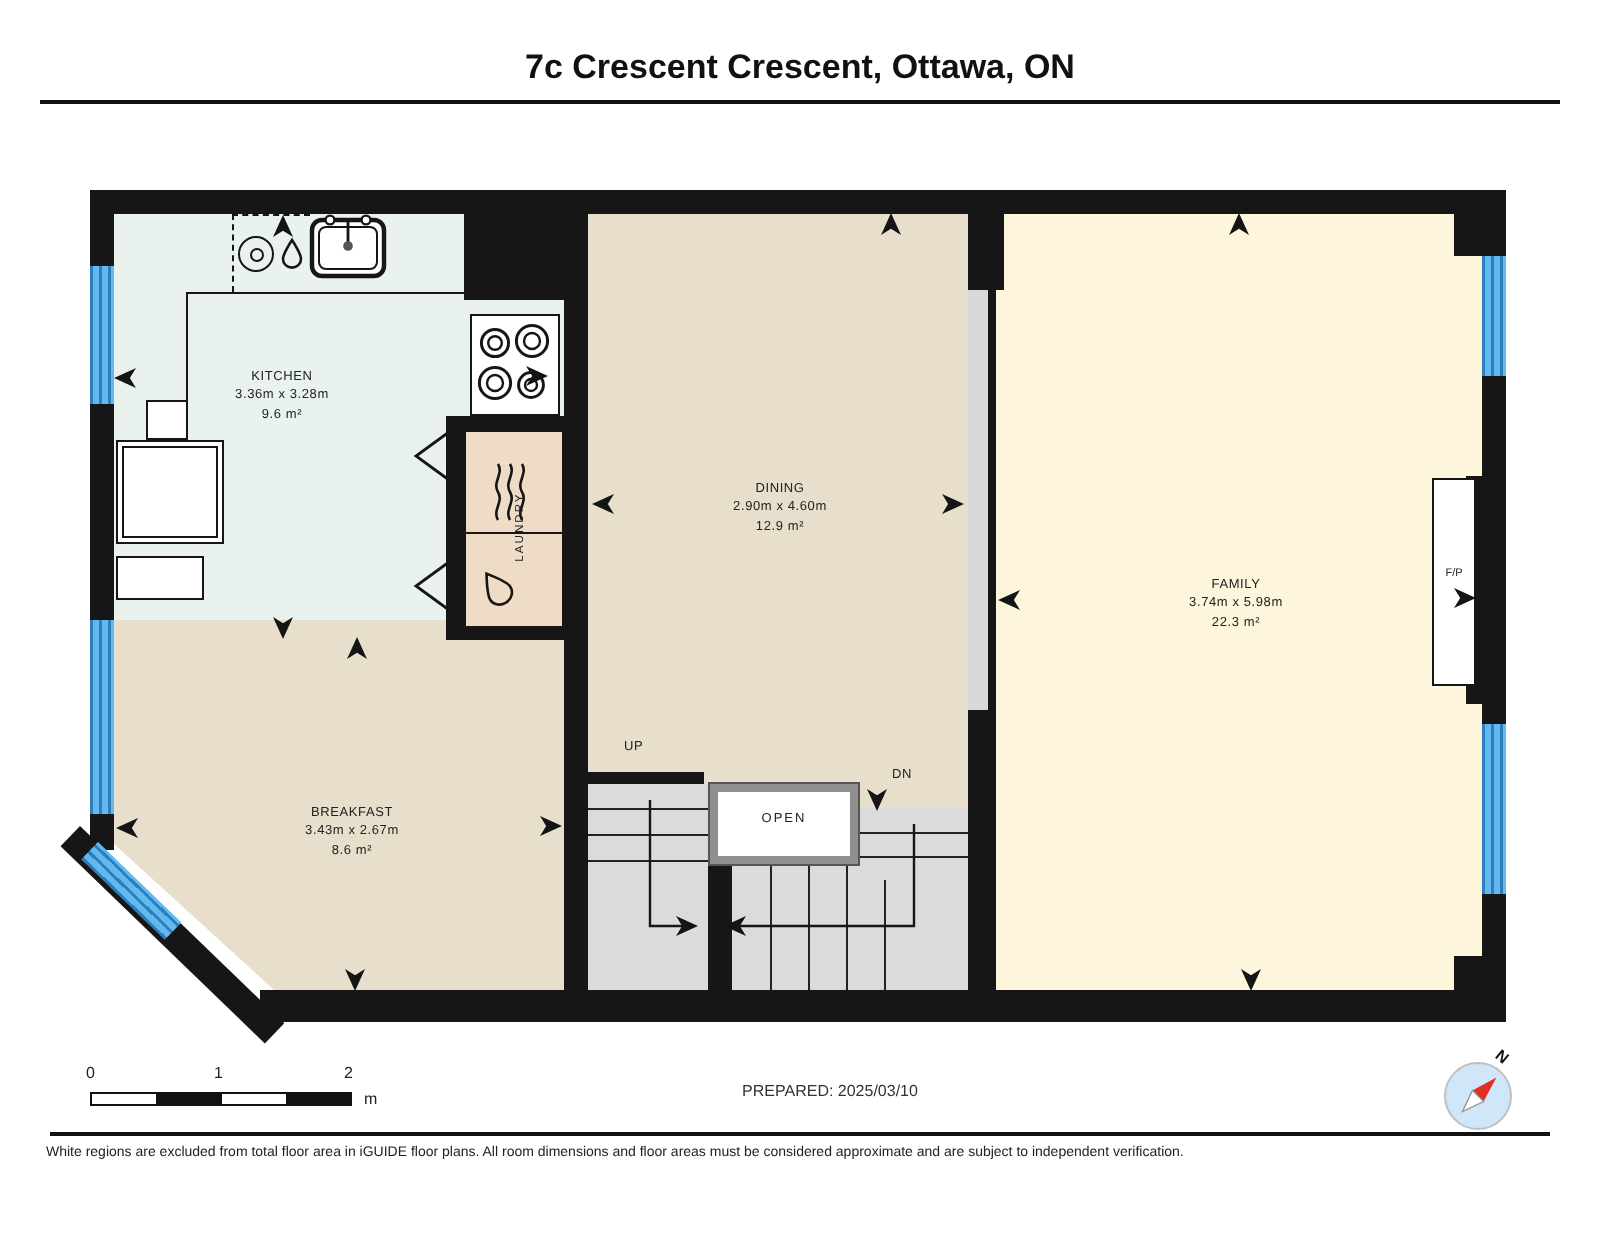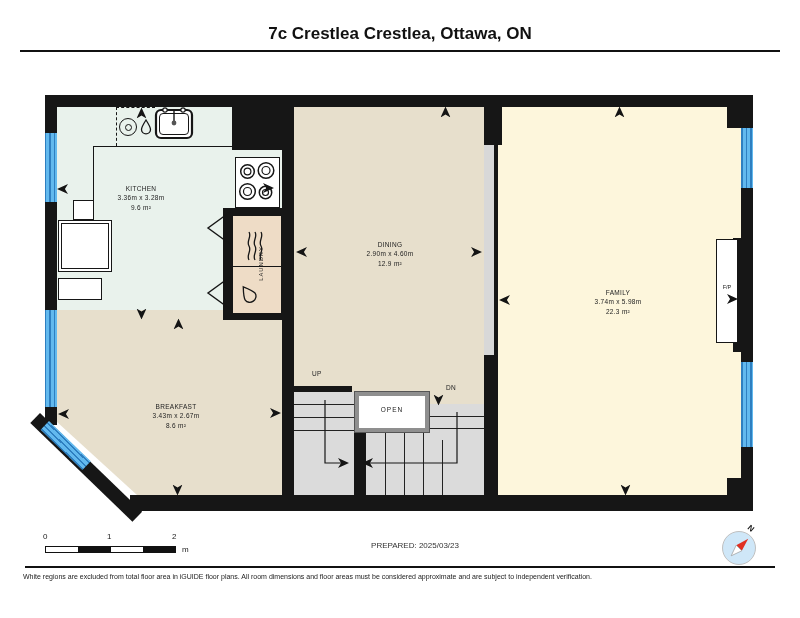--- a/index.html
+++ b/index.html
@@ -20,21 +20,21 @@
   .tinylbl{position:absolute;font-size:6.5px;color:#222;letter-spacing:.3px;}
   .whitebox{position:absolute;background:#fff;border:1.2px solid #161616;box-sizing:border-box;}
   svg{position:absolute;overflow:visible;}
   .seg{height:100%;float:left;}
 </style>
 </head>
 <body>
 
 <div id="page">
 
-  <div class="abs" style="left:0;top:24px;width:800px;text-align:center;font-size:17px;font-weight:bold;">7c Crestlea Crestlea, Ottawa, ON</div>
+  <div class="abs" style="left:0;top:24px;width:800px;text-align:center;font-size:17px;font-weight:bold;">7c Crescent Crescent, Ottawa, ON</div>
   <div class="abs" style="left:20px;top:50px;width:760px;height:2px;background:#111;"></div>
 
   <div class="floor" style="left:57px;top:107px;width:225px;height:203px;background:#e9f2ec;"></div>
   <div class="floor" style="left:57px;top:310px;width:225px;height:185px;background:#e7dfcc;
               clip-path:polygon(0 0,100% 0,100% 100%,80px 100%,0 112px);"></div>
   <div class="floor" style="left:294px;top:107px;width:190px;height:388px;background:#e7dfcc;"></div>
   <div class="floor" style="left:498px;top:107px;width:243px;height:388px;background:#fdf6dc;
               clip-path:polygon(0 0,229px 0,229px 21px,100% 21px,100% 371px,229px 371px,229px 100%,0 100%);"></div>
 
   <div class="wall" style="left:40px;top:413px;width:142px;height:14px;transform:rotate(44deg);transform-origin:0 0;"></div>
@@ -188,21 +188,21 @@
   <div class="tinylbl" style="left:107px;top:532px;font-size:8px;">1</div>
   <div class="tinylbl" style="left:172px;top:532px;font-size:8px;">2</div>
   <div class="abs" style="left:45px;top:546px;width:131px;height:7px;border:1px solid #111;box-sizing:border-box;background:#fff;">
     <div class="seg" style="width:25%;background:#fff;"></div>
     <div class="seg" style="width:25%;background:#111;"></div>
     <div class="seg" style="width:25%;background:#fff;"></div>
     <div class="seg" style="width:25%;background:#111;"></div>
   </div>
   <div class="tinylbl" style="left:182px;top:545px;font-size:8px;">m</div>
 
-  <div class="abs" style="left:300px;top:541px;width:230px;text-align:center;font-size:8px;color:#333;">PREPARED: 2025/03/23</div>
+  <div class="abs" style="left:300px;top:541px;width:230px;text-align:center;font-size:8px;color:#333;">PREPARED: 2025/03/10</div>
 
   <div class="abs" style="left:722px;top:531px;width:34px;height:34px;border-radius:50%;background:#cfe7f8;
               border:1.5px solid #c0c0c0;box-sizing:border-box;"></div>
   <svg style="left:722px;top:531px;" width="34" height="34" viewBox="0 0 34 34">
     <polygon points="26.2,7.8 14.2,14.2 19.8,19.8" fill="#e03023"></polygon>
     <polygon points="9.2,24.8 14.2,14.2 19.8,19.8" fill="#ffffff" stroke="#999" stroke-width="0.7"></polygon>
   </svg>
   <div class="abs" style="left:748px;top:524px;font-size:8px;font-weight:bold;transform:rotate(40deg);">N</div>
 
   <div class="abs" style="left:25px;top:566px;width:750px;height:2px;background:#111;"></div>

